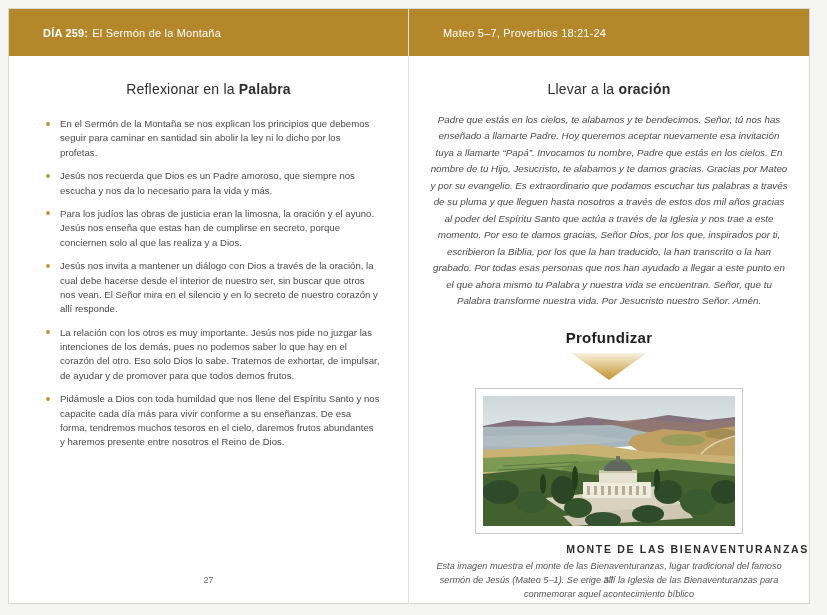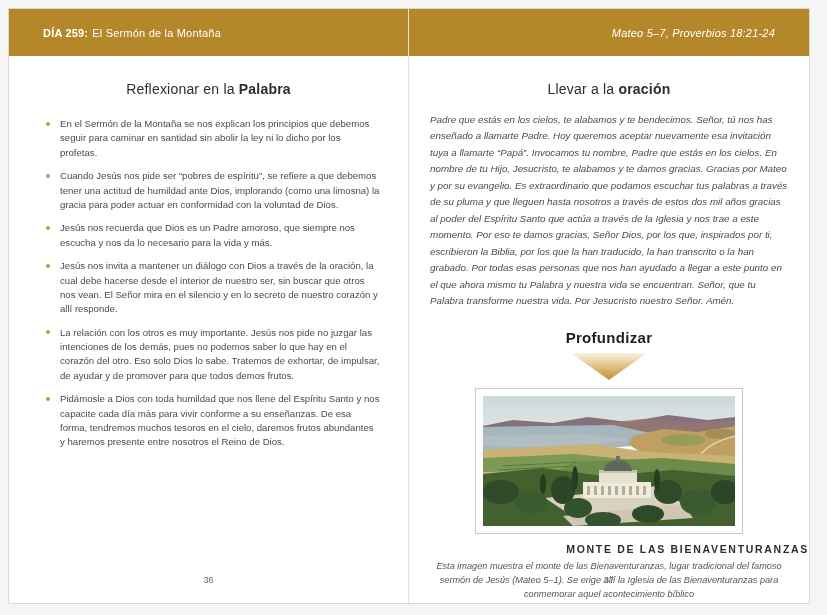--- a/index.html
+++ b/index.html
@@ -21,21 +21,21 @@
   .page { width:400px; height:594px; position:relative; background:#fff; }
   .page.left { border-right:1px solid #e0e0de; }
 
   
   .bar {
     height:47px; background:#b5872b; color:#ffffff;
     display:flex; align-items:center;
     font-size:11px; letter-spacing:.2px;
     padding:0 34px;
   }
-  .page.right .bar { justify-content:flex-end;font-style:italic; }
+  .page.right .bar { justify-content:flex-start; }
   .bar b { font-weight:700; margin-right:4px; }
 
   .page-title {
     margin:25px 0 0; text-align:center;
     font-size:14px; font-weight:400; color:#2d2d2d;
     letter-spacing:.2px;
   }
   .page-title b { font-weight:700; }
 
   
@@ -54,21 +54,21 @@
     background:#c7952f;
   }
 
   .page-num {
     position:absolute; bottom:18px; left:0; right:0;
     text-align:center; font-size:9px; color:#6b6b6b;
   }
 
   
   .prayer {
-    font-style:italic; 
+    font-style:italic; text-align:center;
     font-size:9.8px; line-height:1.68; color:#4b4b4b;
     margin:15px 21px 0;
   }
   .section-heading {
     margin-top:20px; text-align:center;
     font-size:15px; font-weight:700; color:#1e1e1e;
     letter-spacing:.3px;
   }
   .chevron { display:block; margin:7px auto 0; }
 
@@ -103,48 +103,48 @@
     <h1 class="page-title"><span>Reflexionar en la </span><b>Palabra</b></h1>
 
     <ul class="bullets">
 
         <li class="bullet-item">
           <span class="dot"></span>
           <span>En el Sermón de la Montaña se nos explican los principios que debemos seguir para caminar en santidad sin abolir la ley ni lo dicho por los profetas.</span>
         </li>
 
 
-        <li class="bullet-item">
-          <span class="dot"></span>
-          <span>Cuando Jesús nos pide ser “pobres de espíritu”, se refiere a que debemos tener una actitud de humildad ante Dios, implorando (como una limosna) la gracia para poder actuar en conformidad con la voluntad de Dios.</span>
-        </li>
 
         <li class="bullet-item">
           <span class="dot"></span>
           <span>Jesús nos recuerda que Dios es un Padre amoroso, que siempre nos escucha y nos da lo necesario para la vida y más.</span>
         </li>
 
+        <li class="bullet-item">
+          <span class="dot"></span>
+          <span>Para los judíos las obras de justicia eran la limosna, la oración y el ayuno. Jesús nos enseña que estas han de cumplirse en secreto, porque conciernen solo al que las realiza y a Dios.</span>
+        </li>
 
         <li class="bullet-item">
           <span class="dot"></span>
           <span>Jesús nos invita a mantener un diálogo con Dios a través de la oración, la cual debe hacerse desde el interior de nuestro ser, sin buscar que otros nos vean. El Señor mira en el silencio y en lo secreto de nuestro corazón y allí responde.</span>
         </li>
 
         <li class="bullet-item">
           <span class="dot"></span>
           <span>La relación con los otros es muy importante. Jesús nos pide no juzgar las intenciones de los demás, pues no podemos saber lo que hay en el corazón del otro. Eso solo Dios lo sabe. Tratemos de exhortar, de impulsar, de ayudar y de promover para que todos demos frutos.</span>
         </li>
 
         <li class="bullet-item">
           <span class="dot"></span>
           <span>Pidámosle a Dios con toda humildad que nos llene del Espíritu Santo y nos capacite cada día más para vivir conforme a su enseñanzas. De esa forma, tendremos muchos tesoros en el cielo, daremos frutos abundantes y haremos presente entre nosotros el Reino de Dios.</span>
         </li>
       </ul>
 
-    <div class="page-num">36</div>
+    <div class="page-num">27</div>
   </section>
 
   <section class="page right">
     <header class="bar">
       <span>Mateo 5–7, Proverbios 18:21-24</span>
     </header>
 
     <h1 class="page-title"><span>Llevar a la </span><b>oración</b></h1>
 
     <p class="prayer">Padre que estás en los cielos, te alabamos y te bendecimos. Señor, tú nos has enseñado a llamarte Padre. Hoy queremos aceptar nuevamente esa invitación tuya a llamarte “Papá”. Invocamos tu nombre, Padre que estás en los cielos. En nombre de tu Hijo, Jesucristo, te alabamos y te damos gracias. Gracias por Mateo y por su evangelio. Es extraordinario que podamos escuchar tus palabras a través de su pluma y que lleguen hasta nosotros a través de estos dos mil años gracias al poder del Espíritu Santo que actúa a través de la Iglesia y nos trae a este momento. Por eso te damos gracias, Señor Dios, por los que, inspirados por ti, escribieron la Biblia, por los que la han traducido, la han transcrito o la han grabado. Por todas esas personas que nos han ayudado a llegar a este punto en el que ahora mismo tu Palabra y nuestra vida se encuentran. Señor, que tu Palabra transforme nuestra vida. Por Jesucristo nuestro Señor. Amén.</p>

